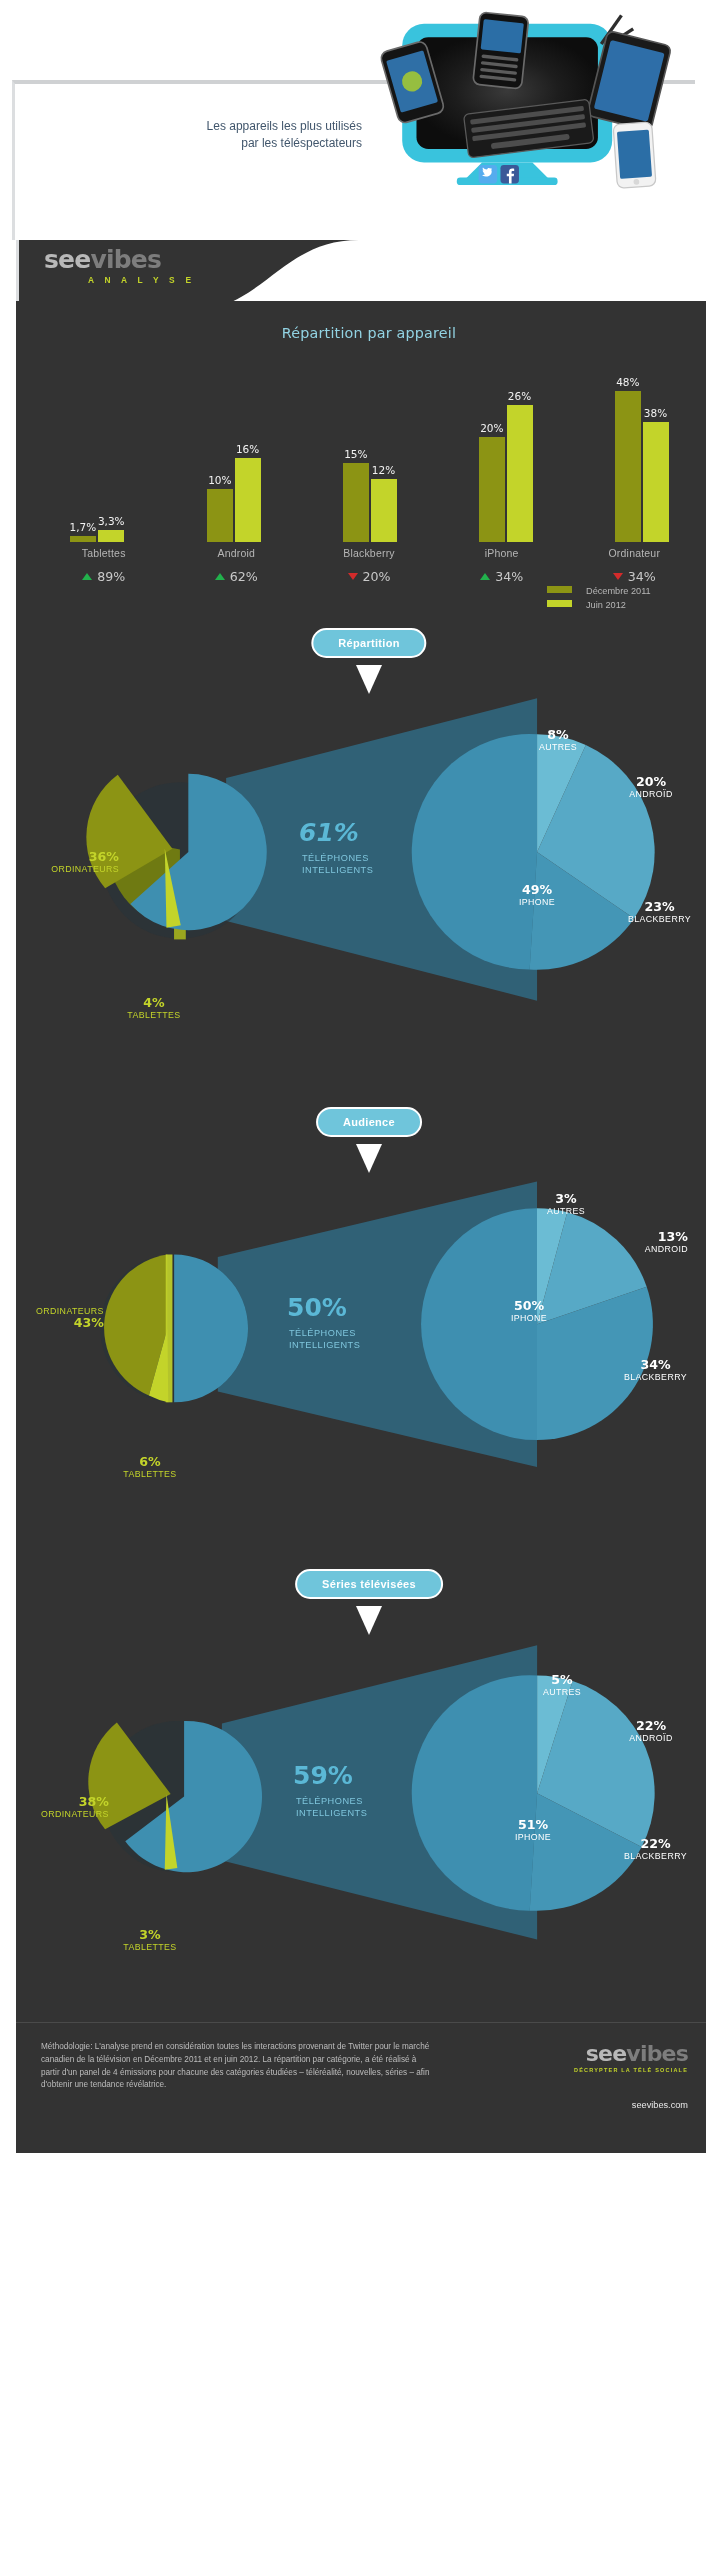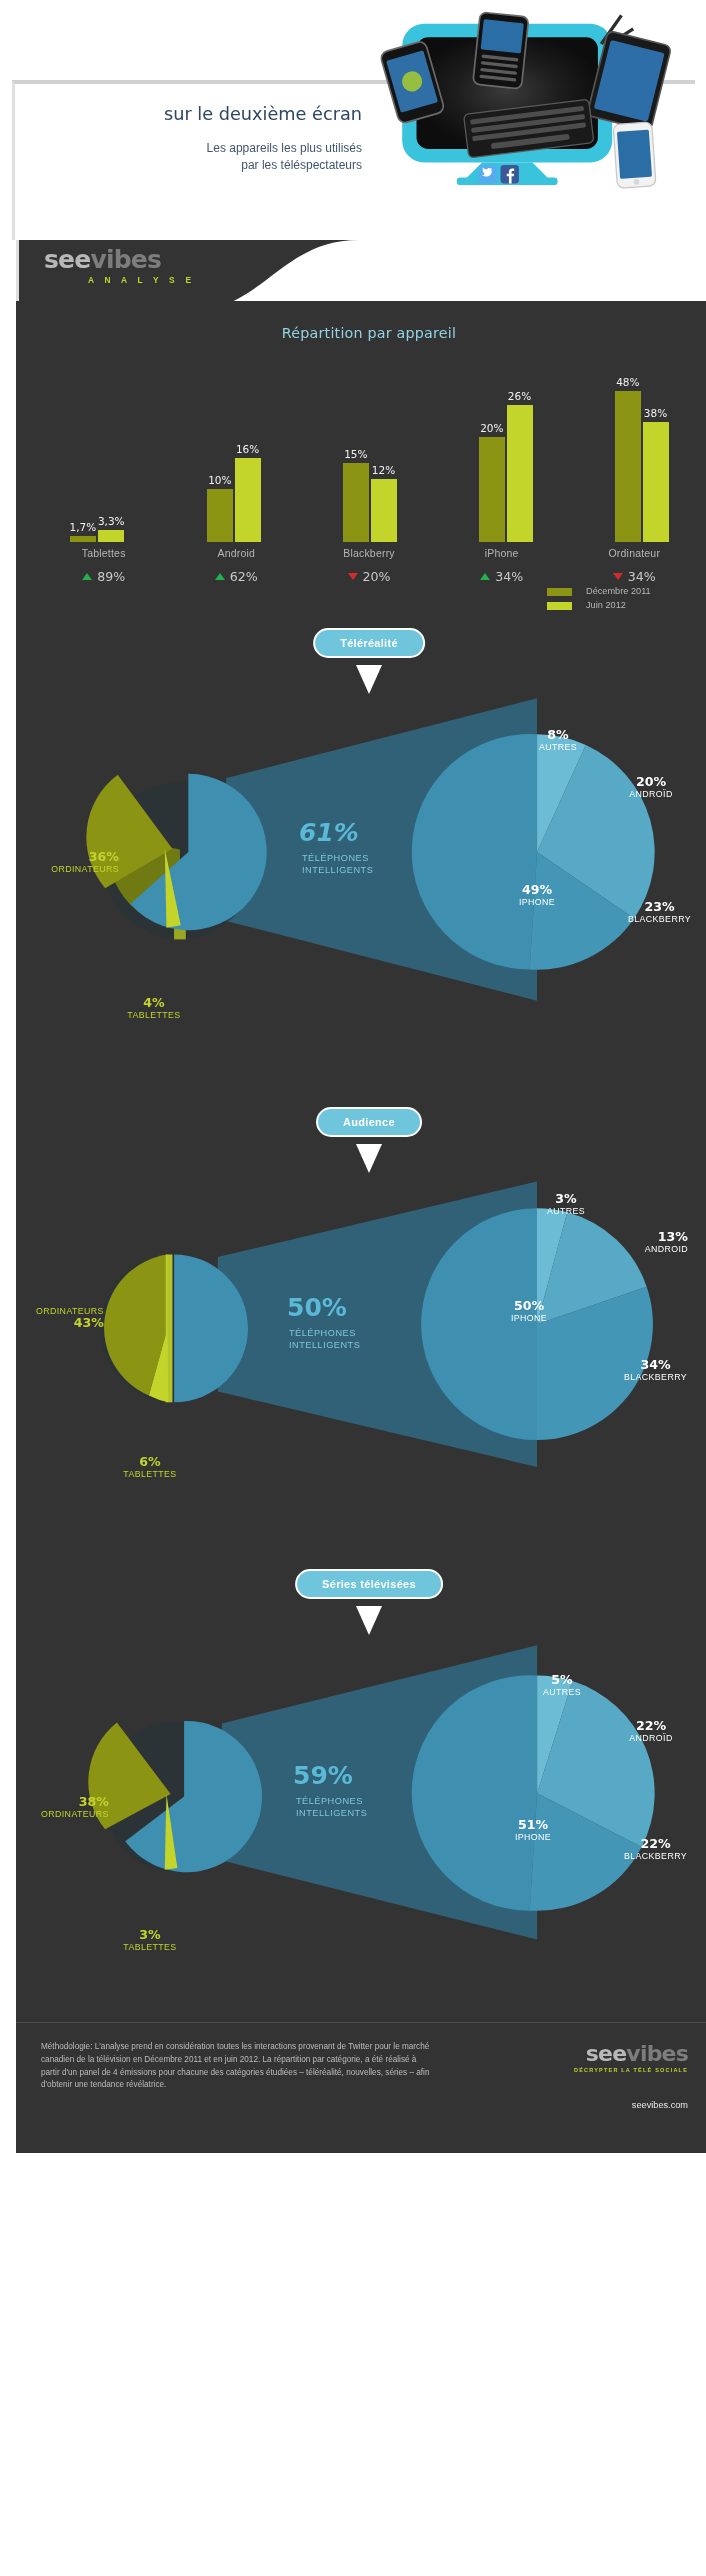--- a/index.html
+++ b/index.html
@@ -172,21 +172,21 @@
   .tri.up { border-left: 5px solid transparent; border-right: 5px solid transparent; border-bottom: 7.6px solid #22b14c; }
   .tri.down { border-left: 5px solid transparent; border-right: 5px solid transparent; border-top: 7.6px solid #d32b2b; }
 
   .legend {
     margin: 15px 44px 0 0;
     display: flex;
     flex-direction: column;
     align-items: flex-end;
     gap: 4.2px;
   }
-  .legend-item { display: flex; align-items: flex-end; gap: 14px; }
+  .legend-item { display: flex; align-items: flex-start; gap: 14px; }
   .legend-swatch { width: 25px; height: 7.6px; background: #8c9414; }
   .legend-swatch.y2 { background: #c3d42a; }
   .legend-text { color: #b6b6b6; font-size: 9.2px; width: 92px; }
 
   
   .pieblock { position: relative; height: 479px; }
   .pieblock.second { height: 462px; }
   .pieblock.third { height: 471px; }
 
   .pill {
@@ -280,21 +280,20 @@
 </style>
 </head>
 <body>
 
 <div class="page">
 
   <div class="header-wrap">
     <div class="header-card"></div>
 
     <div class="header-text">
-      <div class="title-sub">sur le deuxième écran</div>
       <div class="title-desc">
         <div>Les appareils les plus utilisés</div>
         <div>par les téléspectateurs</div>
       </div>
     </div>
 
     <svg class="devices" viewBox="0 0 400 225">
       <defs>
         <radialGradient id="tvglow" cx="50%" cy="48%" r="52%">
           <stop offset="0%" stop-color="#3a3a3a"></stop>
@@ -478,21 +477,21 @@
           <span class="legend-text">Décembre 2011</span>
         </div>
         <div class="legend-item">
           <span class="legend-swatch y2"></span>
           <span class="legend-text">Juin 2012</span>
         </div>
       </div>
     </div>
 
     <div class="pieblock">
-      <div class="pill">Téléréalité</div>
+      <div class="pill">Répartition</div>
       <div class="pill-tail"></div>
 
       <svg class="pie-svg" width="706" height="479" viewBox="0 0 840 570">
 
         <path d="M250 200 L620 105 L620 465 L250 370 Z" fill="#2f7ea0" opacity="0.62"></path>
 
         <g>
           <ellipse cx="195" cy="298" rx="93" ry="93" fill="#26333a" opacity="0.55"></ellipse>
           <path d="M195 285 L195 378 A93 93 0 0 1 111 268 Z" fill="#6f7a12"></path>
           <path d="M188 378 L202 378 L202 392 L188 392 Z" fill="#9aa61f"></path>

